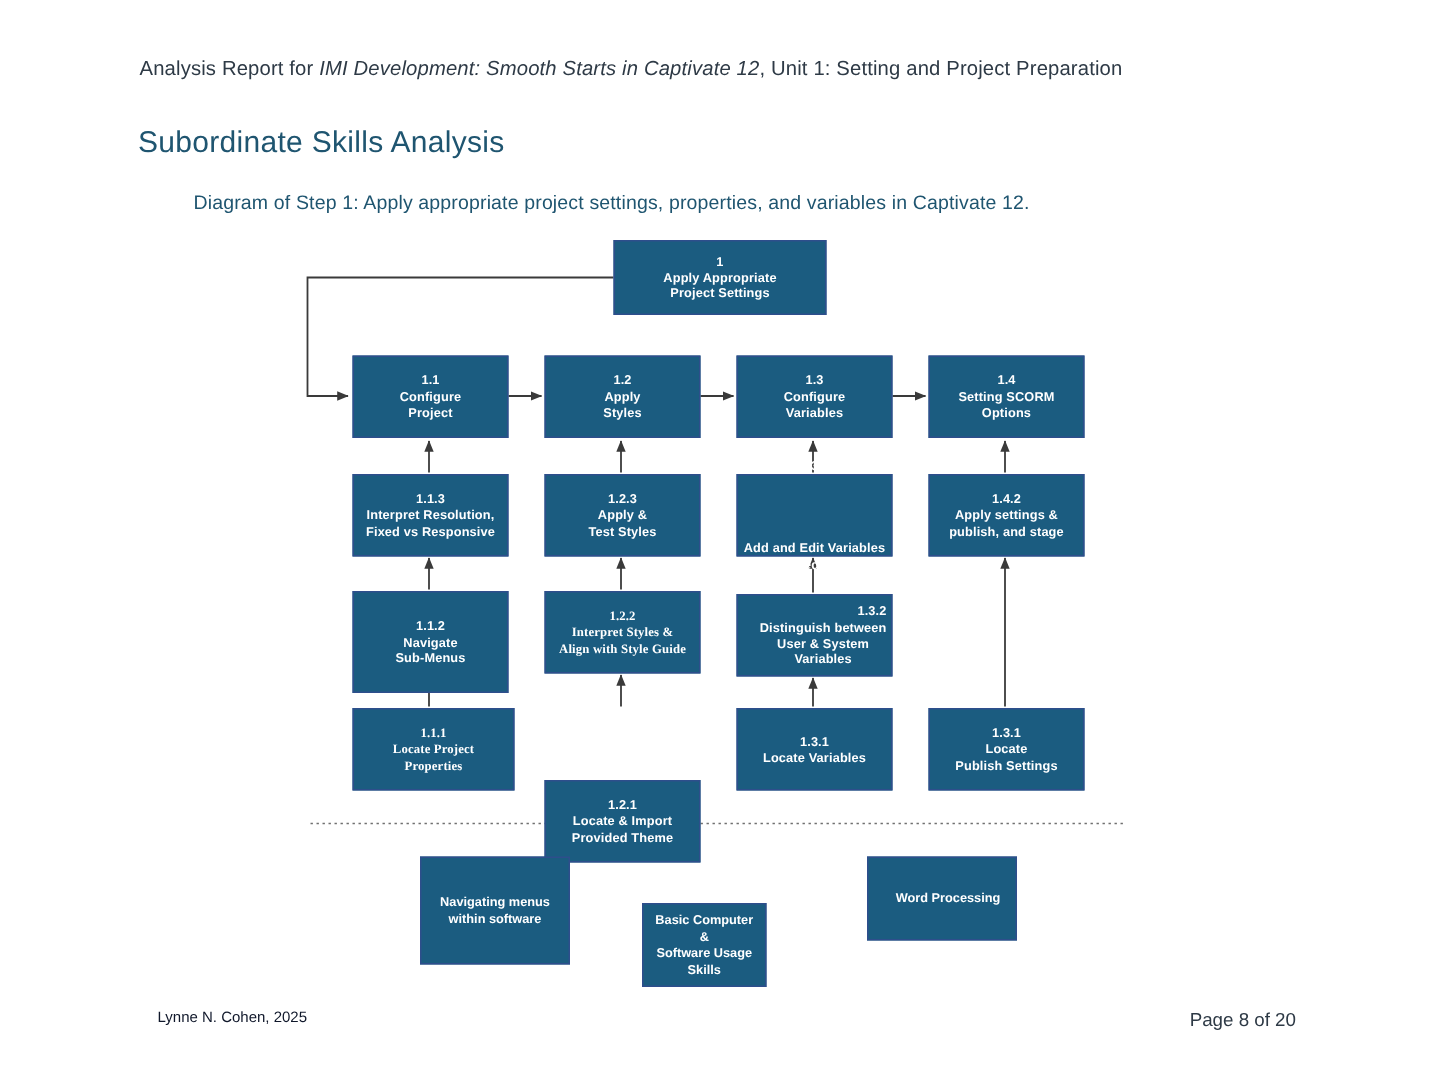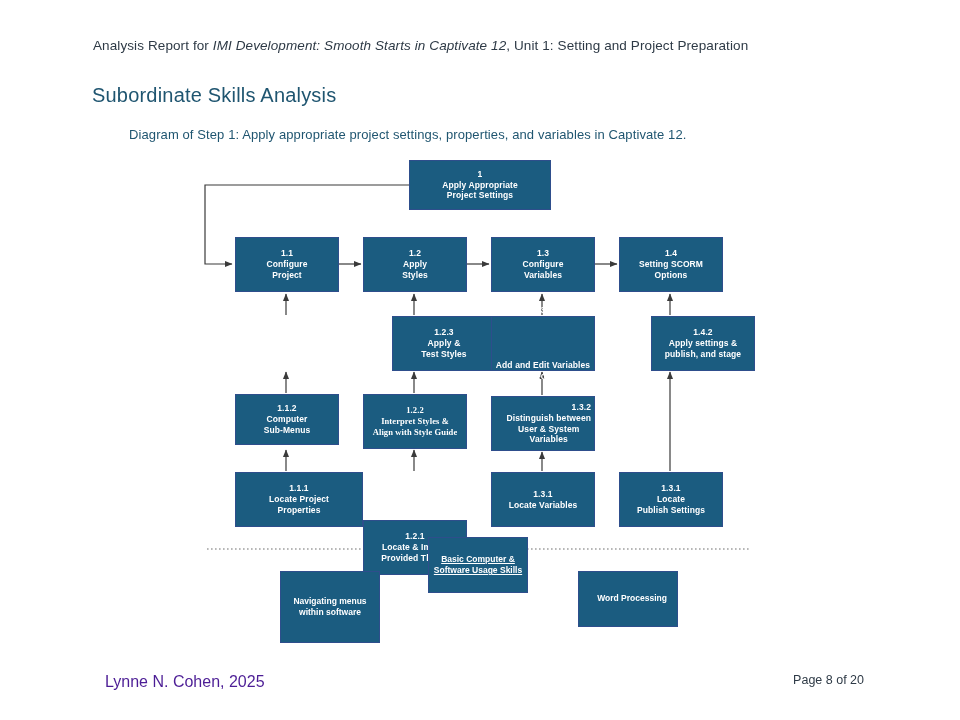--- a/index.html
+++ b/index.html
@@ -112,22 +112,22 @@
     line-height: 1.3;
     white-space: pre-line;
     padding: 2px 4px;
   }
 
   
   .footer-left {
     position: absolute;
     left: 105px;
     top: 673px;
-    font-size: 16px;
-    color: #4c1d95;
+    font-size: 10px;
+    color: #0f172a;
   }
   .footer-right {
     position: absolute;
     right: 96px;
     top: 673px;
     font-size: 12.5px;
     color: #2E3A46;
   }
 </style>
 </head>
@@ -223,54 +223,59 @@
     <span class="node-num">1.3</span>
     <span class="node-label">Configure
 Variables</span>
   </div>
   <div class="node" style="left:619px; top:237px; width:104px; height:55px;">
     <span class="node-num">1.4</span>
     <span class="node-label">Setting SCORM
 Options</span>
   </div>
 
-  <div class="node" style="left:363px; top:316px; width:104px; height:55px;margin-left:29px;">
+  <div class="node" style="left:235px; top:316px; width:104px; height:55px;">
+    <span class="node-num">1.1.3</span>
+    <span class="node-label">Interpret Resolution,
+Fixed vs Responsive</span>
+  </div>
+  <div class="node" style="left:363px; top:316px; width:104px; height:55px;">
     <span class="node-num">1.2.3</span>
     <span class="node-label">Apply &amp;
 Test Styles</span>
   </div>
   <div class="node" style="left:491px; top:316px; width:104px; height:55px;gap:44px;">
     <span class="node-num">1.3.3</span>
     <span class="node-label">Add and Edit Variables
 as needed/directed</span>
   </div>
-  <div class="node" style="left:651px; top:316px; width:104px; height:55px;">
+  <div class="node" style="left:619px; top:316px; width:104px; height:55px;">
     <span class="node-num">1.4.2</span>
     <span class="node-label">Apply settings &amp;
 publish, and stage</span>
   </div>
 
-  <div class="node" style="left:235px; top:394px; width:104px; height:51px;">
+  <div class="node" style="left:235px; top:394px; width:104px; height:68px;">
     <span class="node-num">1.1.2</span>
-    <span class="node-label">Computer
+    <span class="node-label">Navigate
 Sub-Menus</span>
   </div>
   <div class="node" style="left:363px; top:394px; width:104px; height:55px;font-family:Liberation Serif, serif;">
     <span class="node-num">1.2.2</span>
     <span class="node-label">Interpret Styles &amp;
 Align with Style Guide</span>
   </div>
   <div class="node" style="left:491px; top:396px; width:104px; height:55px;align-items:flex-end;">
     <span class="node-num">1.3.2</span>
     <span class="node-label">Distinguish between
 User &amp; System
 Variables</span>
   </div>
 
-  <div class="node" style="left:235px; top:472px; width:128px; height:55px;">
+  <div class="node" style="left:235px; top:472px; width:108px; height:55px;font-family:Liberation Serif, serif;">
     <span class="node-num">1.1.1</span>
     <span class="node-label">Locate Project
 Properties</span>
   </div>
   <div class="node" style="left:363px; top:472px; width:104px; height:55px;margin-top:48px;">
     <span class="node-num">1.2.1</span>
     <span class="node-label">Locate &amp; Import
 Provided Theme</span>
   </div>
   <div class="node" style="left:491px; top:472px; width:104px; height:55px;">
@@ -278,20 +283,20 @@
     <span class="node-label">Locate Variables</span>
   </div>
   <div class="node" style="left:619px; top:472px; width:104px; height:55px;">
     <span class="node-num">1.3.1</span>
     <span class="node-label">Locate
 Publish Settings</span>
   </div>
 
   <div class="entry-node" style="left:280px; top:571px; width:100px; height:72px;">Navigating menus
 within software</div>
-  <div class="entry-node" style="left:428px; top:537px; width:100px; height:56px;text-decoration:underline;">Basic Computer &amp;
+  <div class="entry-node" style="left:428px; top:602px; width:83px; height:56px;">Basic Computer &amp;
 Software Usage Skills</div>
   <div class="entry-node" style="left:578px; top:571px; width:100px; height:56px;padding-left:12px;">Word Processing</div>
 
 </div>
 
 <div class="footer-left">Lynne N. Cohen, 2025</div>
 <div class="footer-right">Page 8 of 20</div>
 
 </body></html>

